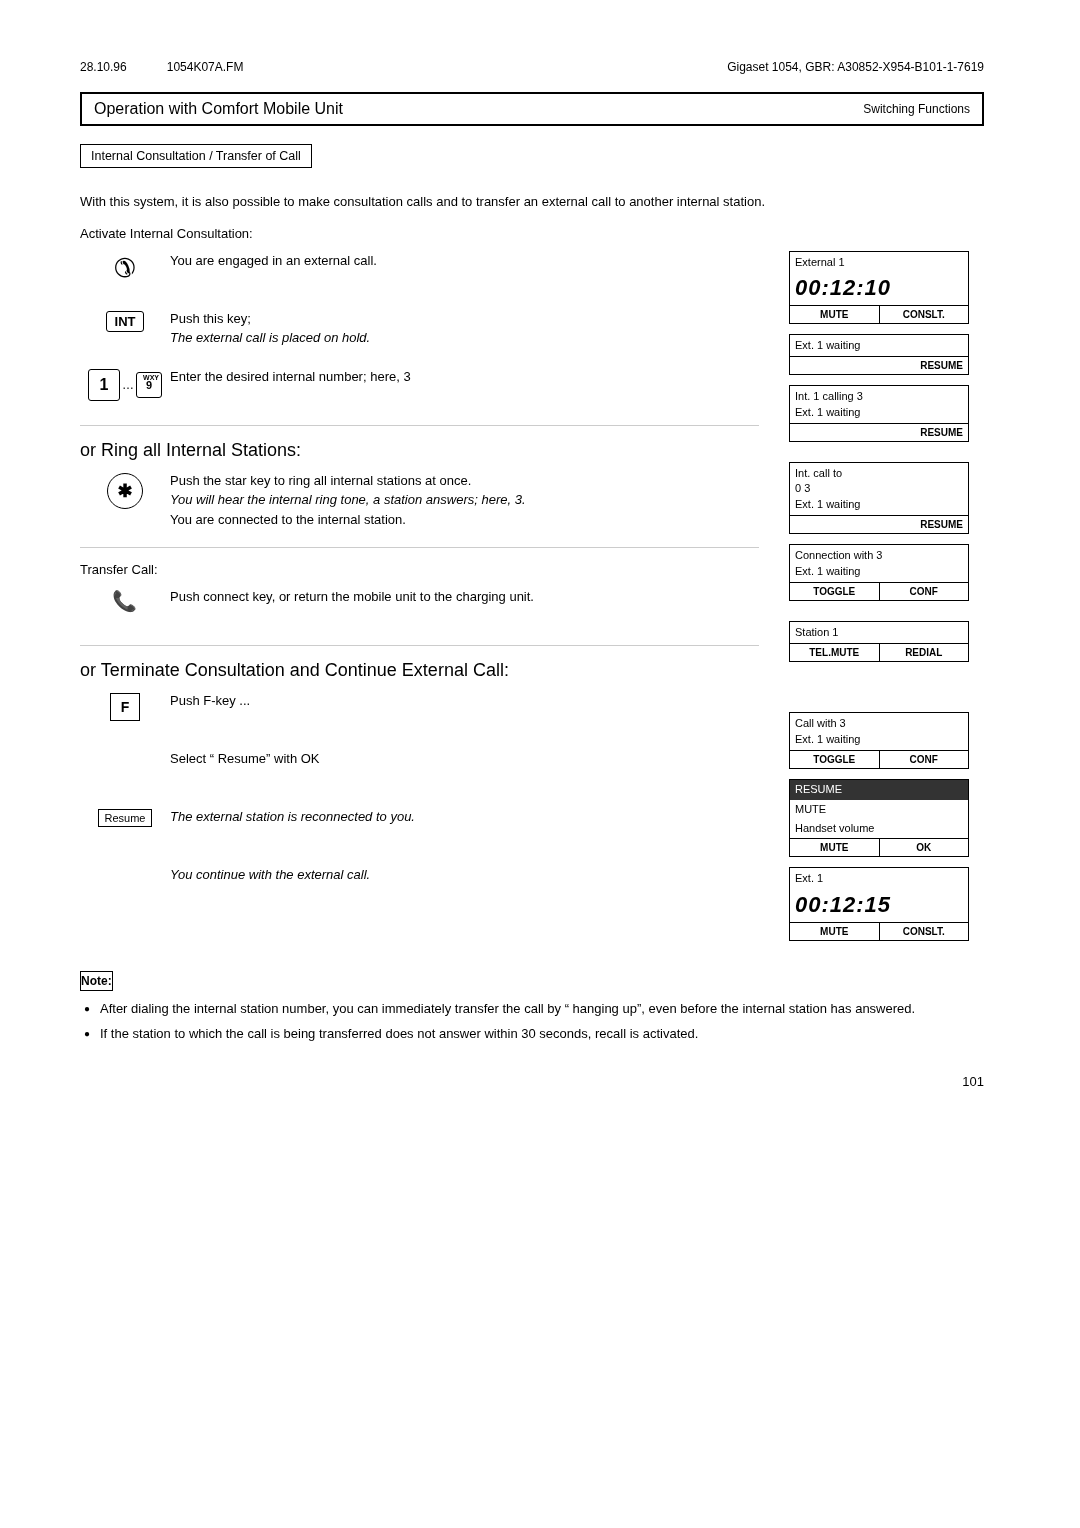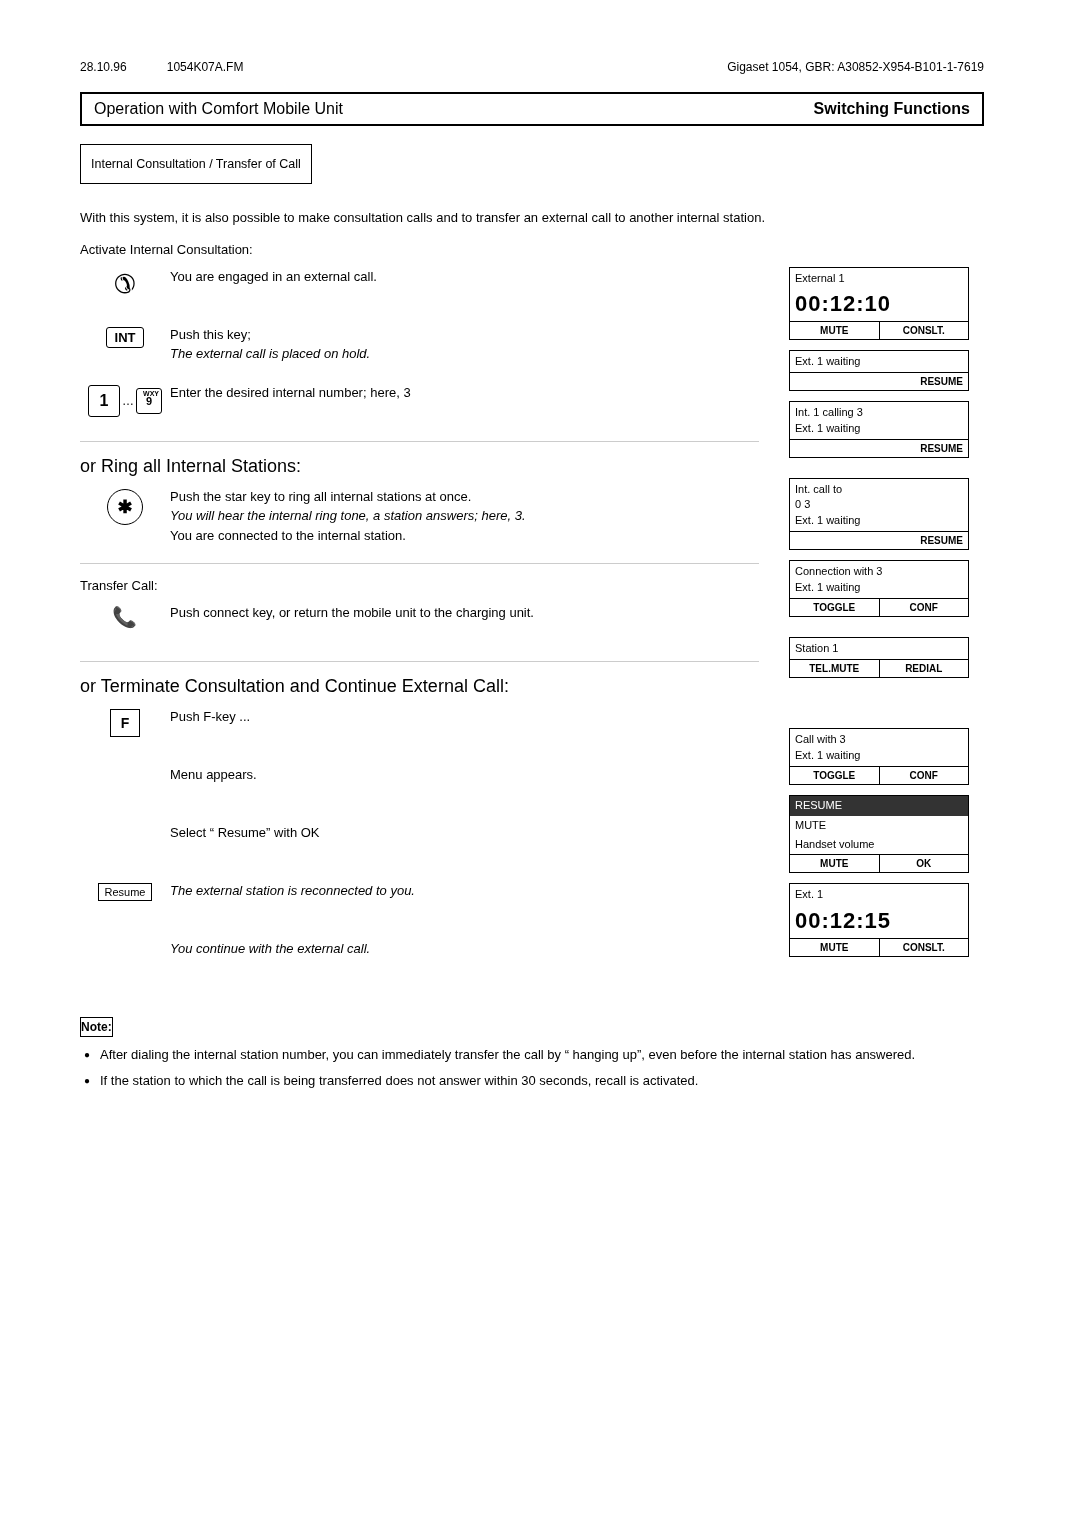--- a/index.html
+++ b/index.html
@@ -38,28 +38,28 @@
       border: 2px solid #000;
       padding: 6px 12px;
       margin-bottom: 18px;
       background: #fff;
     }
     .title-bar-left {
       font-size: 16px;
       font-weight: normal;
     }
     .title-bar-right {
-      font-size: 16px;
-      font-weight: bold;
+      font-size: 12px;
+      font-weight: normal;
     }
 
     
     .section-heading {
       border: 1px solid #000;
-      padding: 12px 10px;
+      padding: 4px 10px;
       font-size: 12.5px;
       display: inline-block;
       margin-bottom: 14px;
     }
 
     .intro-text {
       font-size: 13px;
       margin-bottom: 14px;
       line-height: 1.5;
     }
@@ -185,20 +185,21 @@
     .phone-screen-header {
       padding: 3px 5px;
       font-size: 11px;
       line-height: 1.4;
     }
     .phone-screen-time {
       font-size: 22px;
       font-weight: bold;
       padding: 2px 5px 4px 5px;
       letter-spacing: 1px;
+      font-style: italic;
     }
     .phone-screen-btn-row {
       display: flex;
       border-top: 1px solid #000;
     }
     .phone-screen-btn {
       flex: 1;
       padding: 3px 5px;
       font-size: 10px;
       font-weight: bold;
@@ -414,26 +415,20 @@
 
       <div class="step-row">
         <div class="step-icon">
           <div class="key-f">F</div>
         </div>
         <div class="step-text">
           <span>Push F-key ...</span>
         </div>
       </div>
 
-      <div class="step-row">
-        <div class="step-icon"></div>
-        <div class="step-text">
-          <span>Menu appears.</span>
-        </div>
-      </div>
 
       <div class="step-row">
         <div class="step-icon"></div>
         <div class="step-text">
           <span>Select “ Resume”  with OK</span>
         </div>
       </div>
 
       <div class="step-row">
         <div class="step-icon">
@@ -540,14 +535,15 @@
   </div>
 
   <div class="note-section">
     <span class="note-label">Note:</span>
     <ul class="note-list">
       <li>After dialing the internal station number, you can immediately transfer the call by “ hanging up”, even before the internal station has answered.</li>
       <li>If the station to which the call is being transferred does not answer within 30 seconds, recall is activated.</li>
     </ul>
   </div>
 
+  <div class="page-number">101</div>
 
 </div>
 
 </body></html>

